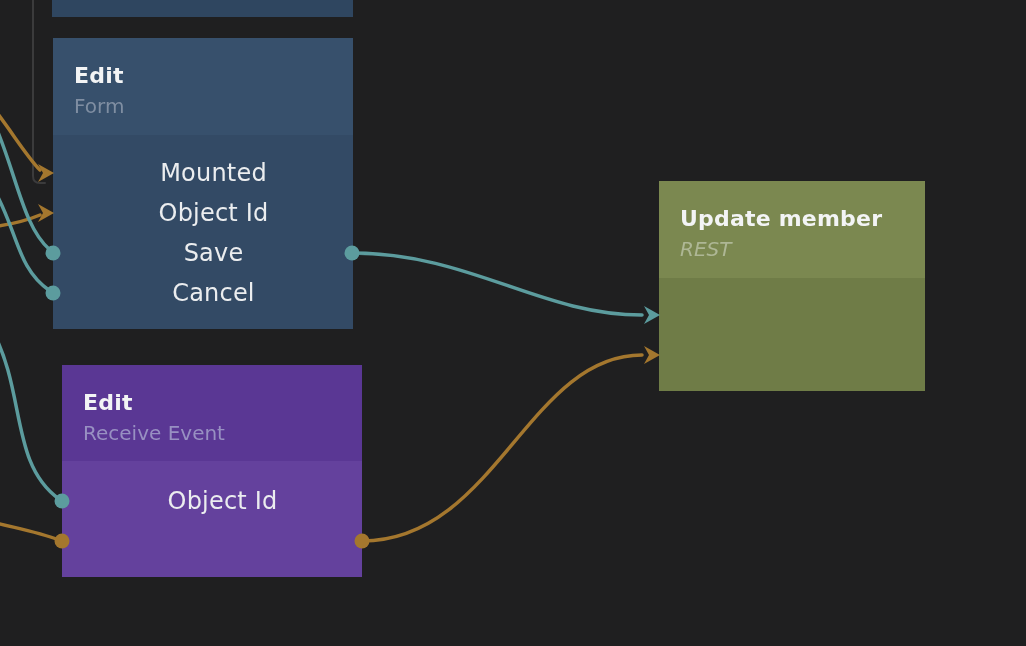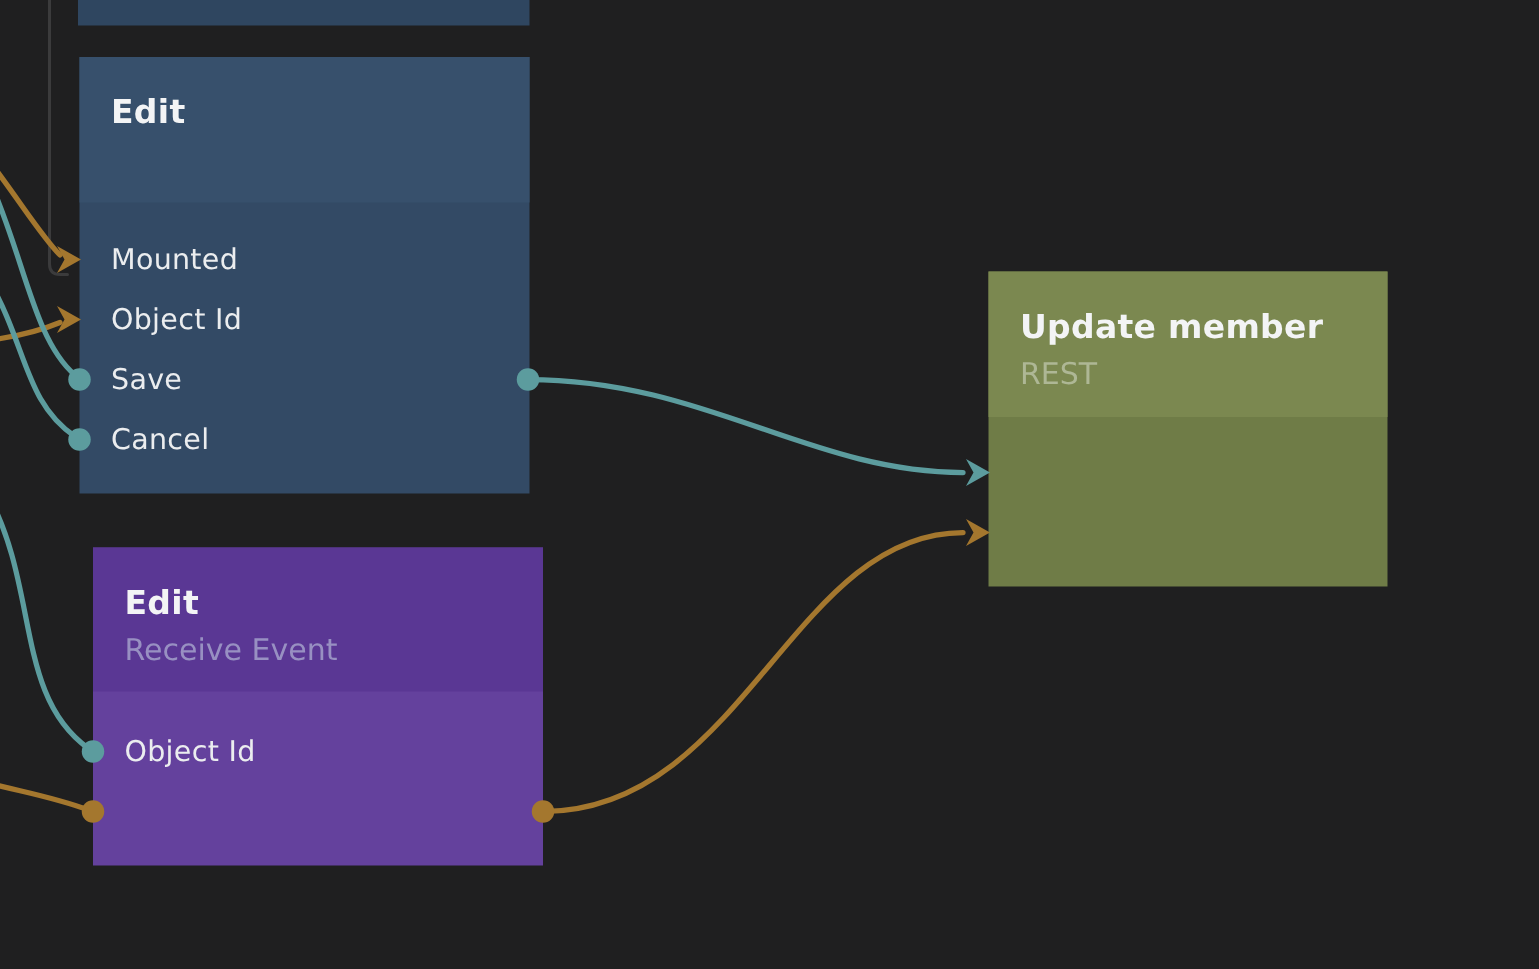--- a/index.html
+++ b/index.html
@@ -15,57 +15,58 @@
     position:relative;width:1026px;height:646px;overflow:hidden;
     background:var(--bg);
     font-family:"DejaVu Sans","Liberation Sans",sans-serif;
   }
   .node{position:absolute;z-index:1;}
   .node .header{padding:24px 21px 0 21px;}
   .node .title{font-size:22px;font-weight:600;color:var(--title);letter-spacing:.2px;line-height:1.25;}
   .node .subtitle{font-size:20px;font-weight:400;margin-top:4px;line-height:1.2;}
   .node .ports{}
   .port-row{height:40px;display:flex;align-items:center;padding-left:21px;
-    font-size:19px;color:var(--port-text);letter-spacing:.2px;}
+    font-size:24px;color:var(--port-text);letter-spacing:.2px;justify-content:center;}
   
   .node-form{left:53px;top:38px;width:300px;height:291px;background:var(--blue-b);}
   .node-form .header{height:97px;background:var(--blue-h);}
   .node-form .subtitle{color:var(--sub-blue);}
   .node-form .ports{padding-top:18px;}
   
   .node-partial{left:52px;top:-20px;width:301px;height:37px;background:var(--blue-partial);}
   
   .node-receive{left:62px;top:365px;width:300px;height:212px;background:var(--purple-b);}
   .node-receive .header{height:96px;background:var(--purple-h);}
   .node-receive .subtitle{color:var(--sub-purple);}
   .node-receive .ports{padding-top:20px;}
   
   .node-update{left:659px;top:181px;width:266px;height:210px;background:var(--green-b);}
   .node-update .header{height:97px;background:var(--green-h);}
-  .node-update .subtitle{color:var(--sub-green);}
+  .node-update .subtitle{color:var(--sub-green);font-style:italic;}
   .node-update .ports{padding-top:17px;}
 
   svg.wires{position:absolute;left:0;top:0;z-index:2;pointer-events:none;}
   .curve{fill:none;stroke-width:3.5px;stroke-linecap:round;}
   .curve.teal{stroke:var(--teal);}
   .curve.orange{stroke:var(--orange);}
   .curve.dark{stroke:var(--dark-line);stroke-width:2px;stroke-linejoin:round;}
   .dot.teal,.arrow.teal{fill:var(--teal);}
   .dot.orange,.arrow.orange{fill:var(--orange);}
 </style>
 </head>
 <body>
 
 <div class="canvas">
 
   <div class="node node-partial"></div>
 
   <div class="node node-form">
     <div class="header">
       <div class="title">Edit</div>
+      <div class="subtitle">Form</div>
     </div>
     <div class="ports">
       <div class="port-row">
         <span>Mounted</span>
       </div>
       <div class="port-row">
         <span>Object Id</span>
       </div>
       <div class="port-row">
         <span>Save</span>

